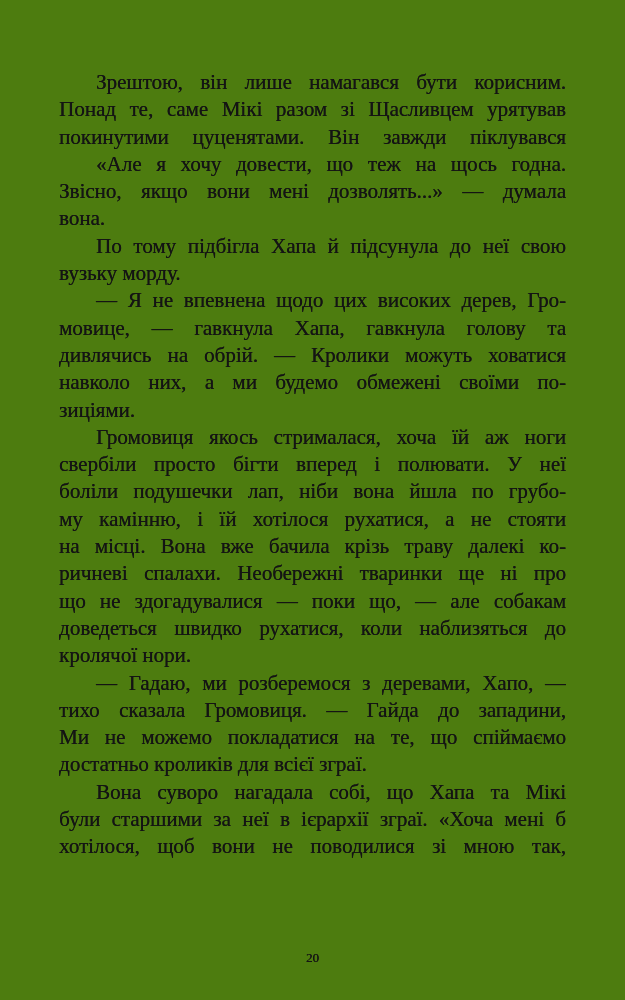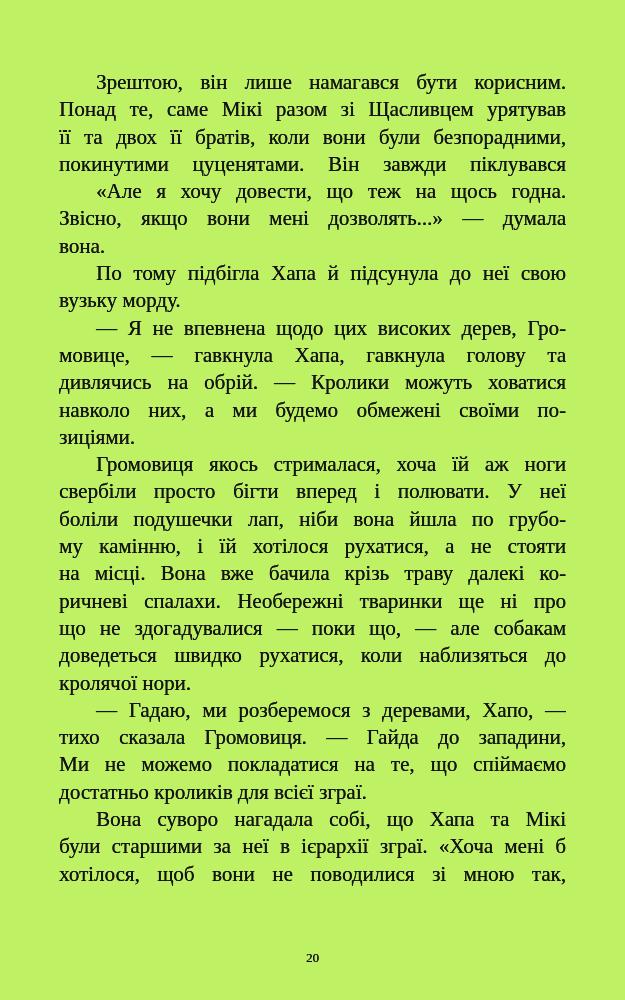--- a/index.html
+++ b/index.html
@@ -3,21 +3,21 @@
 <meta charset="utf-8">
 <style>
   html, body {
     margin: 0;
     padding: 0;
   }
   #book-page {
     position: relative;
     width: 625px;
     height: 1000px;
-    background: #bef264;
+    background: #4d7c0f;
     overflow: hidden;
     font-family: "Liberation Serif", "DejaVu Serif", serif;
   }
   #page-text {
     position: absolute;
     top: 69px;
     left: 59px;
     width: 507px;
     color: #141414;
     font-size: 21px;
@@ -58,21 +58,20 @@
   }
 </style>
 </head>
 <body>
 
 <div id="book-page">
   <div id="page-text">
       <div class="paragraph">
         <div class="line first">Зрештою, він лише намагався бути корисним.</div>
         <div class="line">Понад те, саме Мікі разом зі Щасливцем урятував</div>
-        <div class="line">її та двох її братів, коли вони були безпорадними,</div>
         <div class="line">покинутими цуценятами. Він завжди піклувався</div>
       </div>
       <div class="paragraph">
         <div class="line first">«Але я хочу довести, що теж на щось годна.</div>
         <div class="line">Звісно, якщо вони мені дозволять...» — думала</div>
         <div class="line endline">вона.</div>
       </div>
       <div class="paragraph">
         <div class="line first">По тому підбігла Хапа й підсунула до неї свою</div>
         <div class="line endline">вузьку морду.</div>

